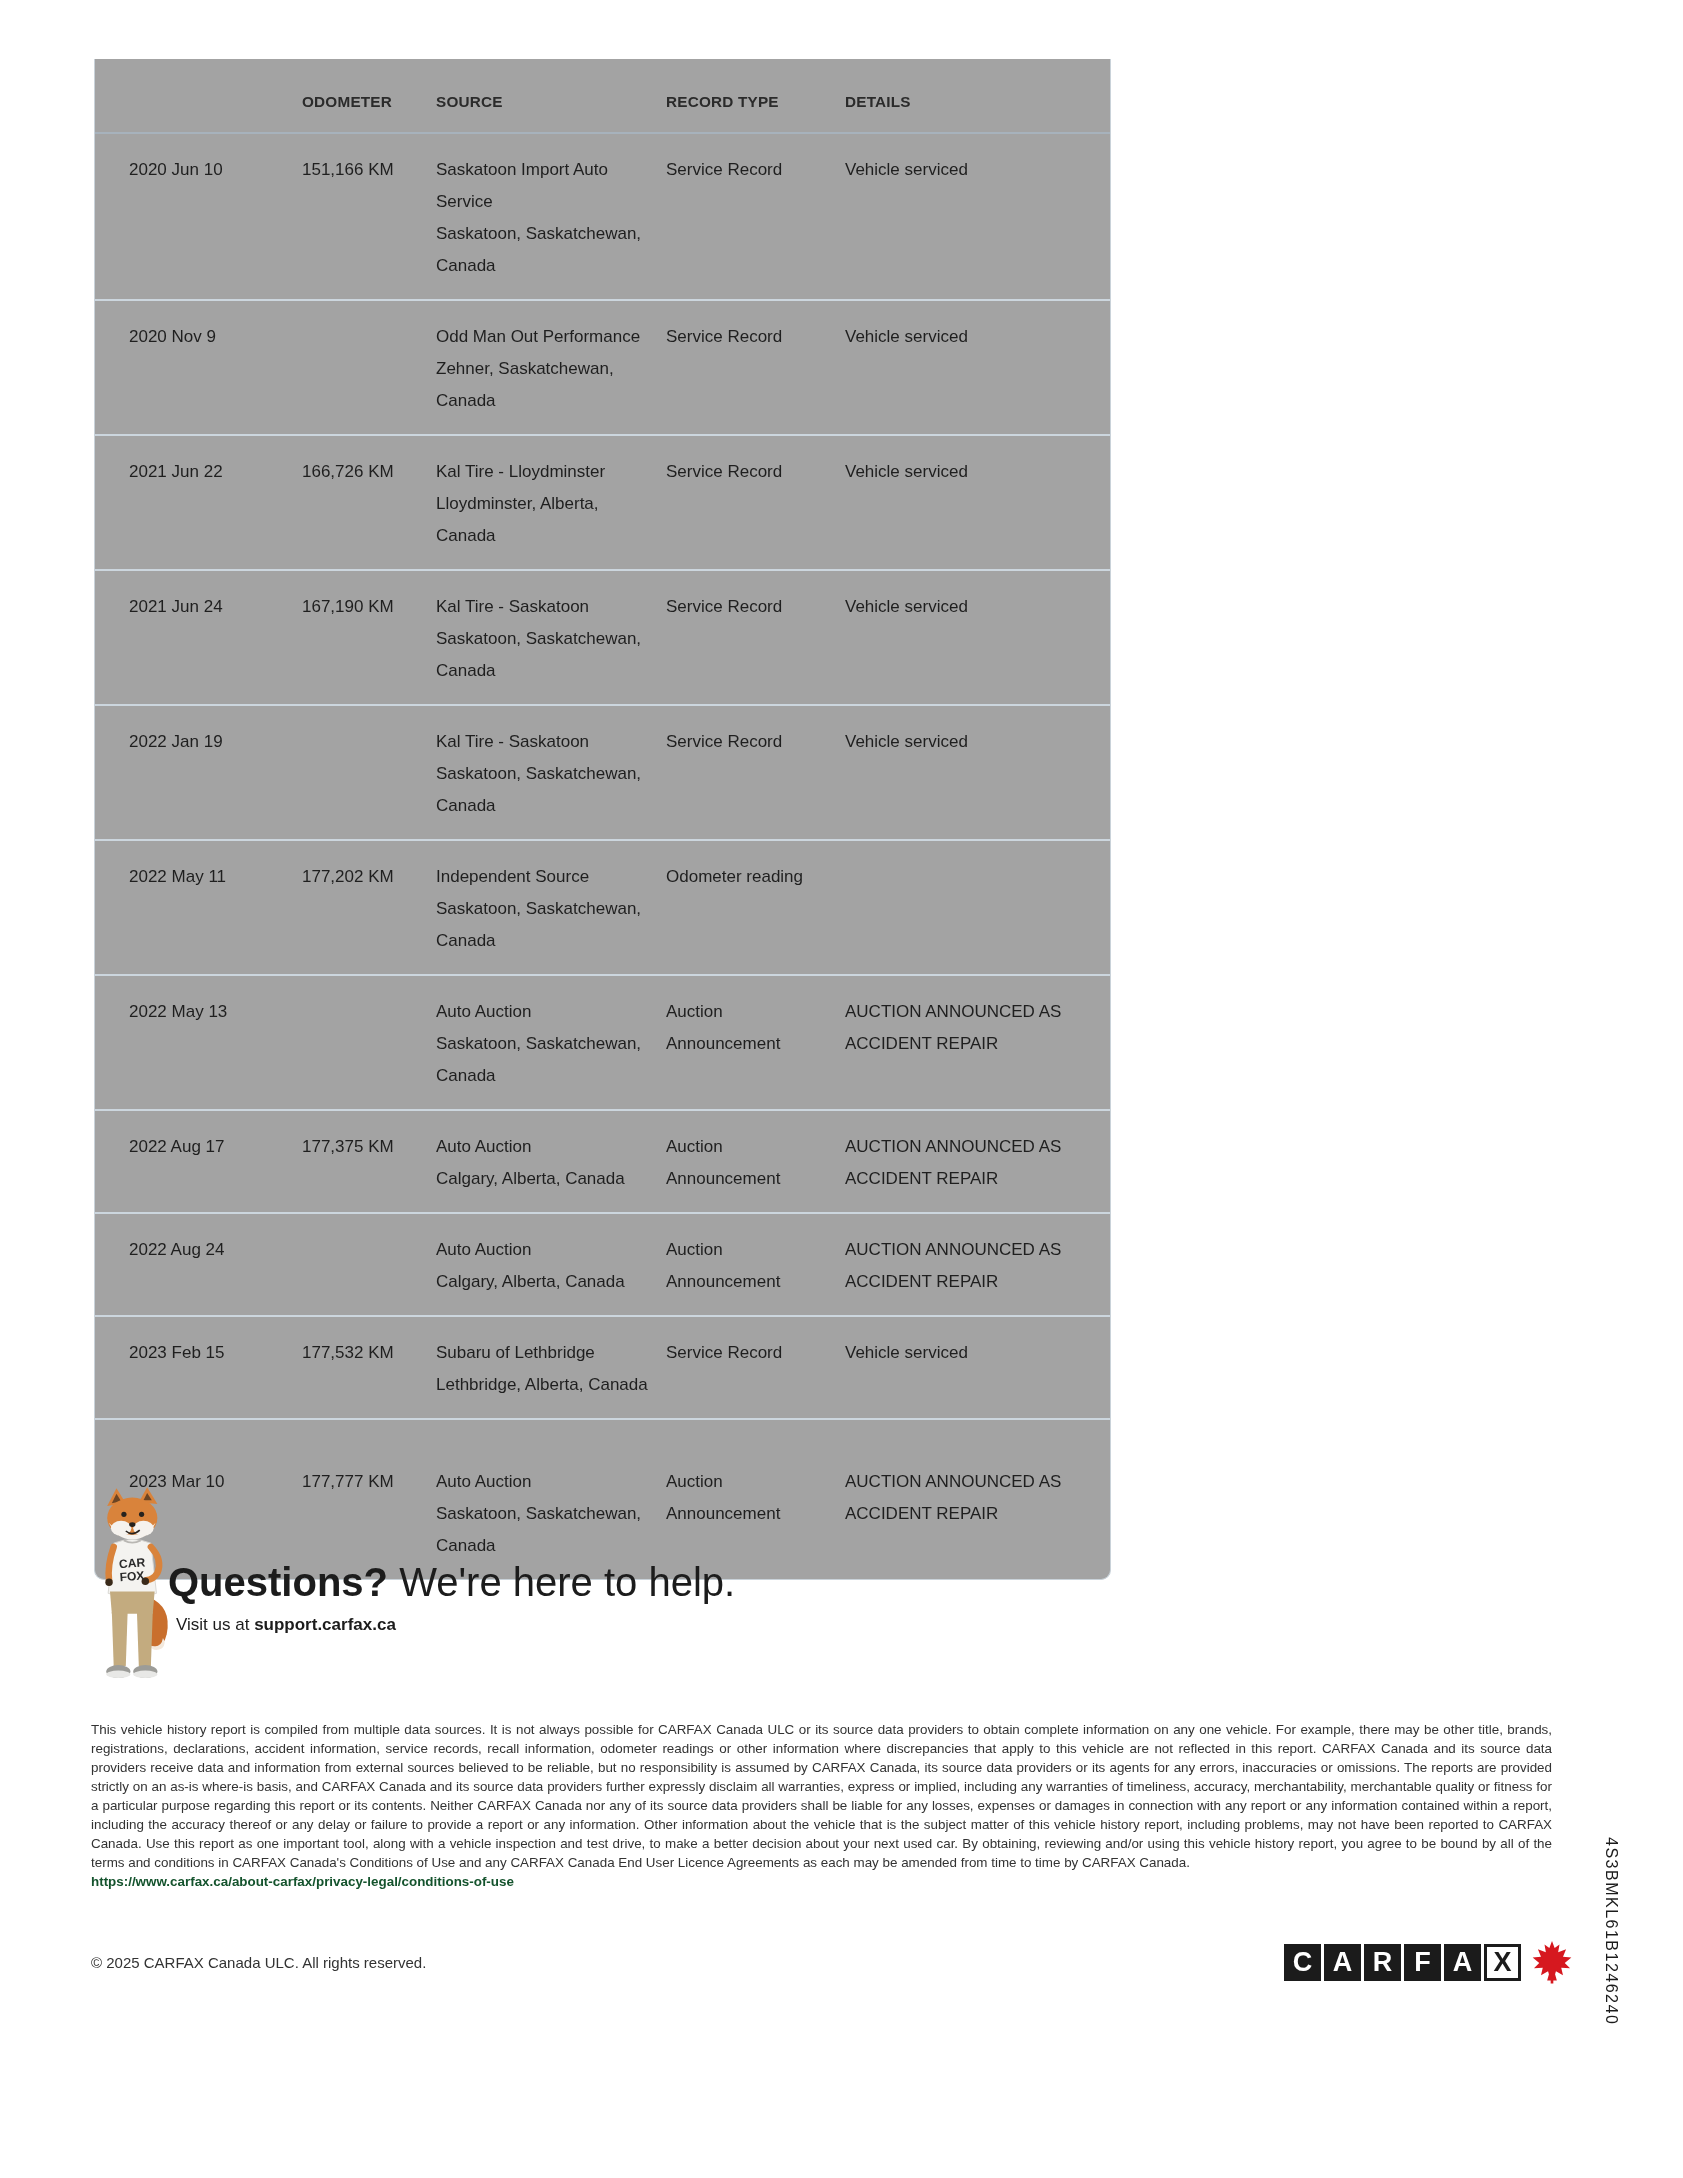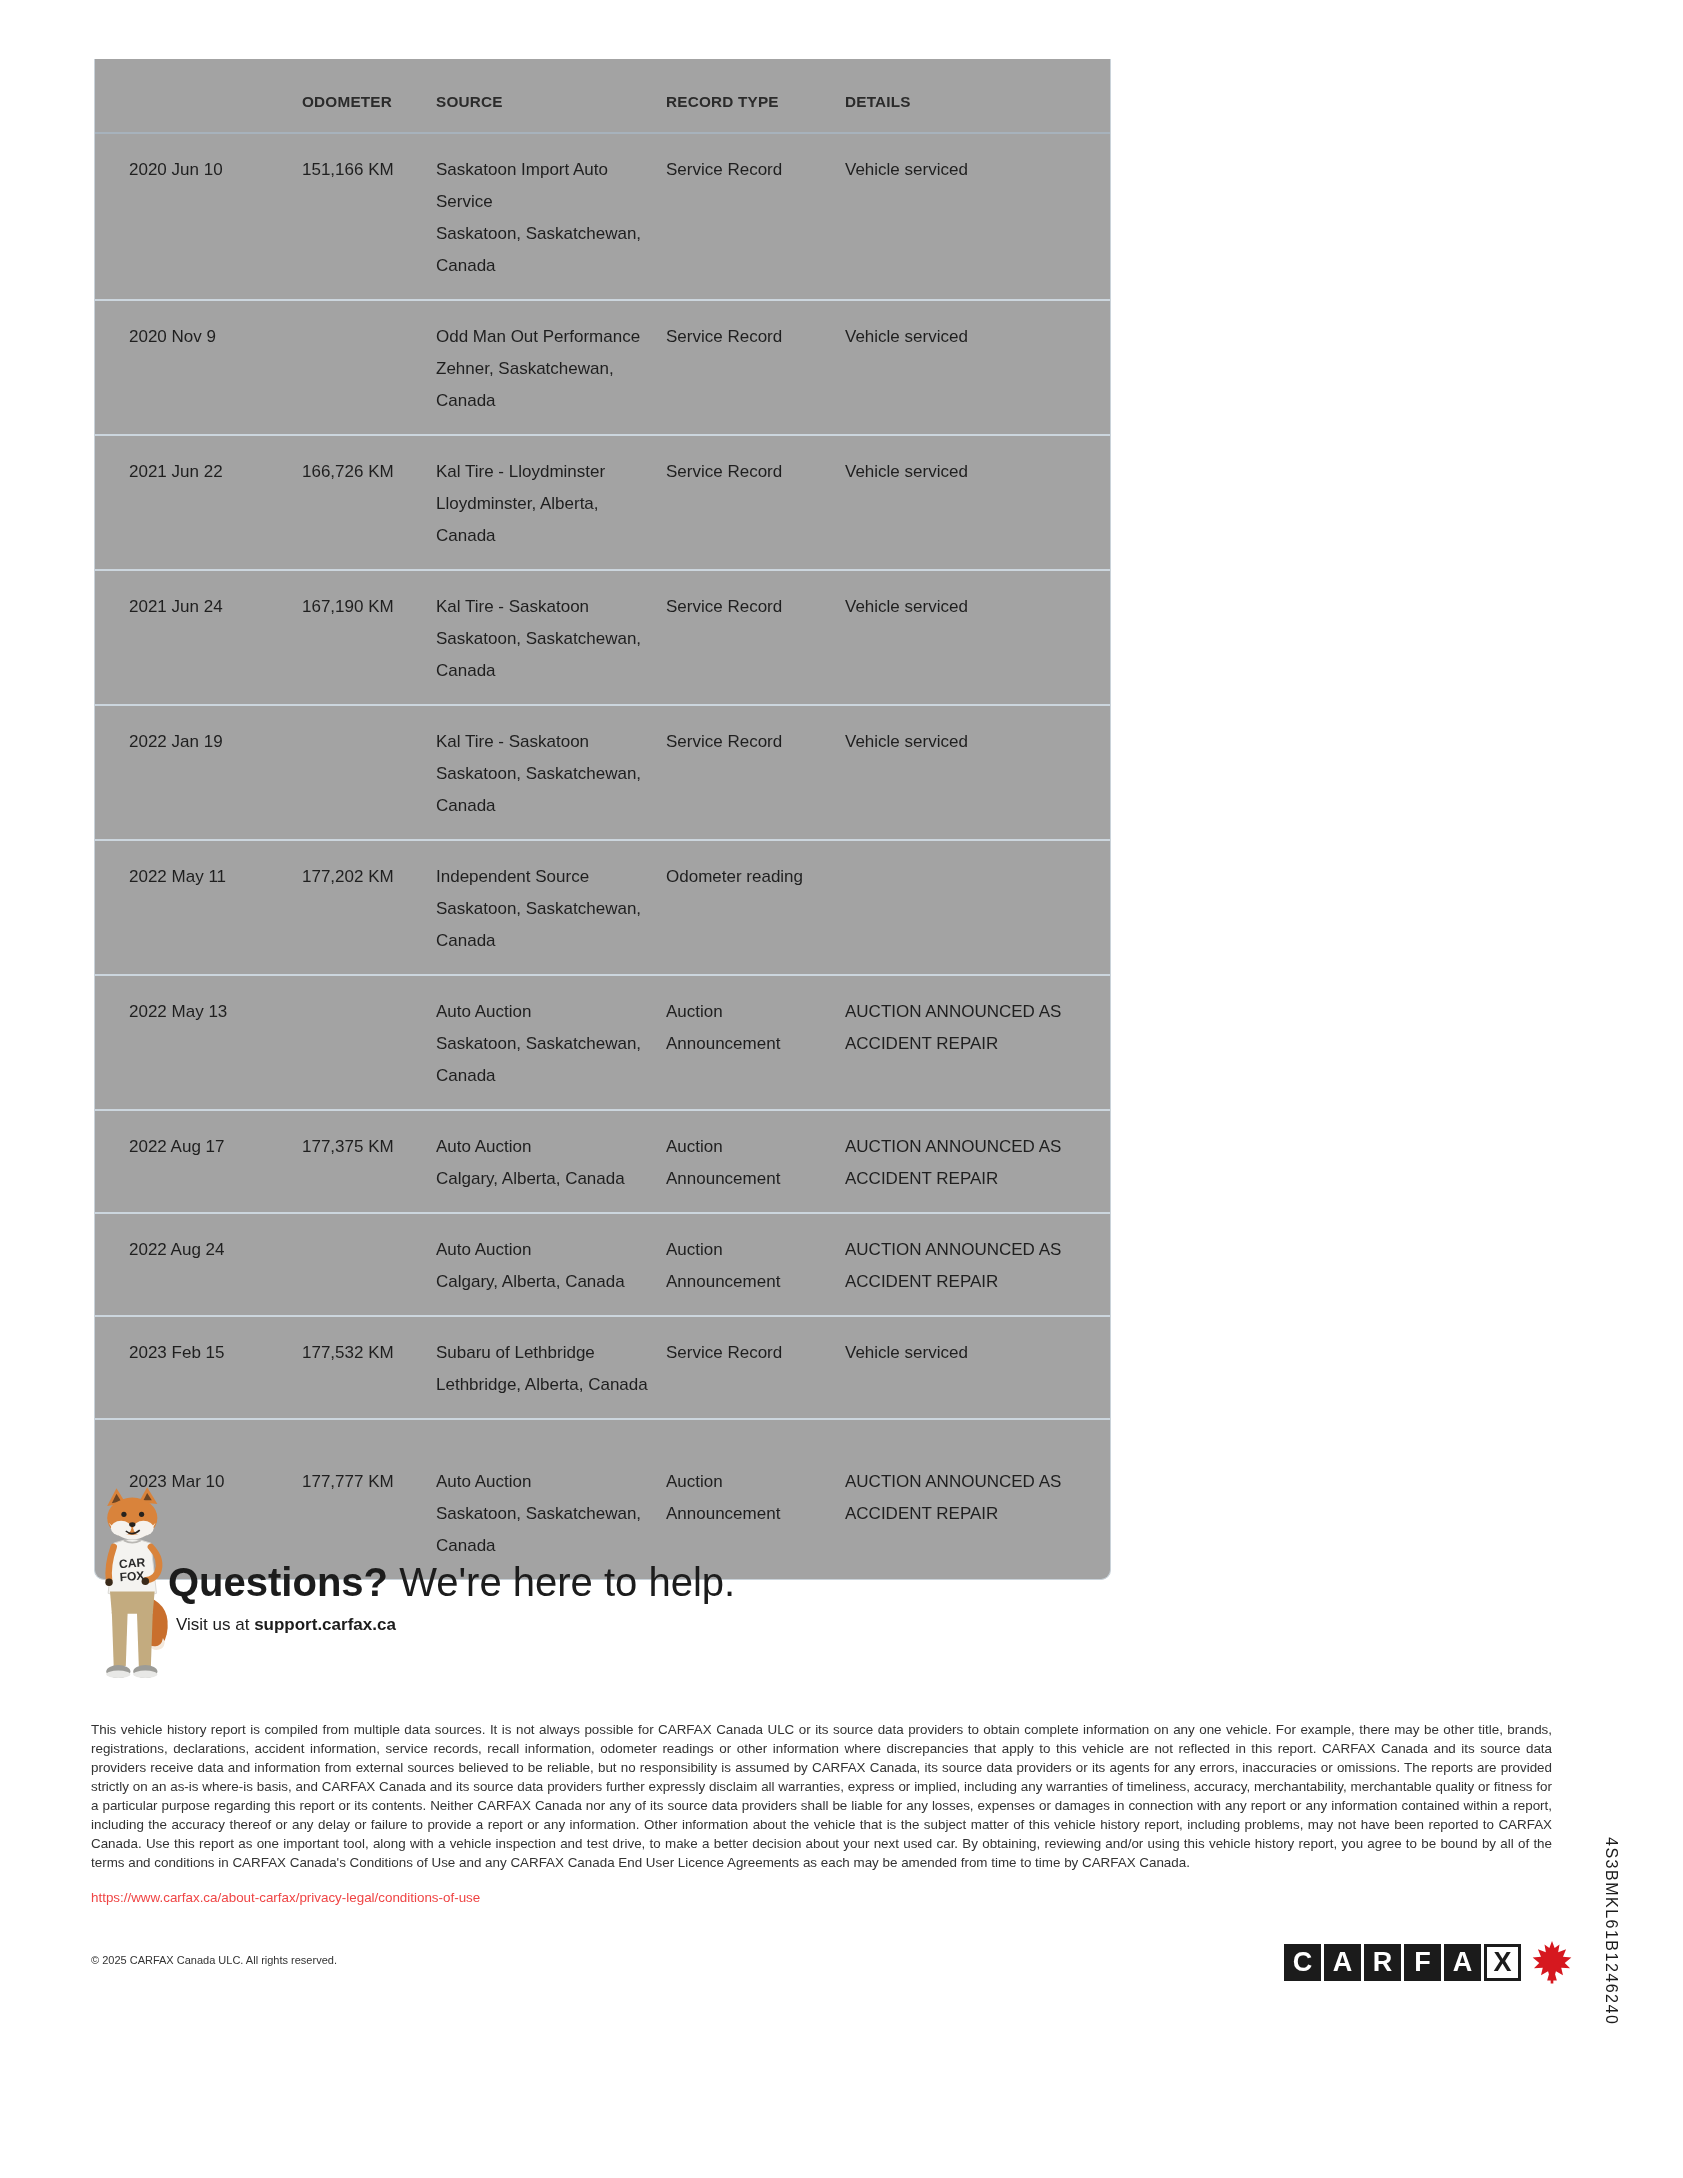--- a/index.html
+++ b/index.html
@@ -40,26 +40,26 @@
   .help-title .b{font-weight:bold;}
   .help-sub{margin-top:13px;padding-left:8px;font-size:17px;color:#1c1c1c;}
   .help-sub .b{font-weight:bold;}
 
   
   .disclaimer{
     position:absolute;left:91px;top:1720px;width:1461px;
     font-size:13.4px;line-height:19px;color:#333;text-align:justify;
   }
   .conditions-link{
-    display:inline-block;margin-top:16px;color:#ef4444;font-weight:400;
+    display:inline-block;margin-top:0;color:#14532d;font-weight:700;
     text-decoration:none;font-size:13.4px;line-height:19px;
   }
 
   
-  .copyright{position:absolute;left:91px;top:1954px;font-size:11px;color:#333;}
+  .copyright{position:absolute;left:91px;top:1954px;font-size:15px;color:#333;}
   .logo{position:absolute;left:1284px;top:1940px;display:flex;align-items:center;}
   .logo-boxes{display:flex;gap:3px;}
   .logo-box{
     width:37px;height:37px;background:#1b1b1b;color:#fff;
     display:flex;align-items:center;justify-content:center;
     font-weight:800;font-size:27px;line-height:1;
   }
   .logo-box.x-box{background:#fff;color:#1b1b1b;border:3px solid #1b1b1b;width:31px;height:31px;}
   .leaf{margin-left:8px;width:46px;height:44px;}
 

